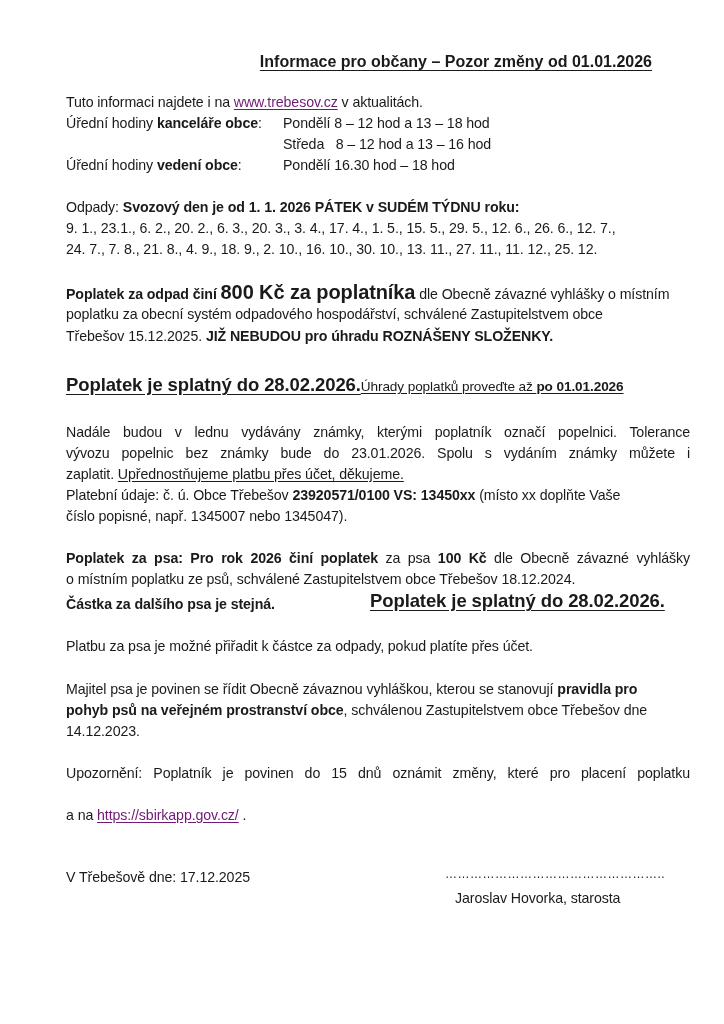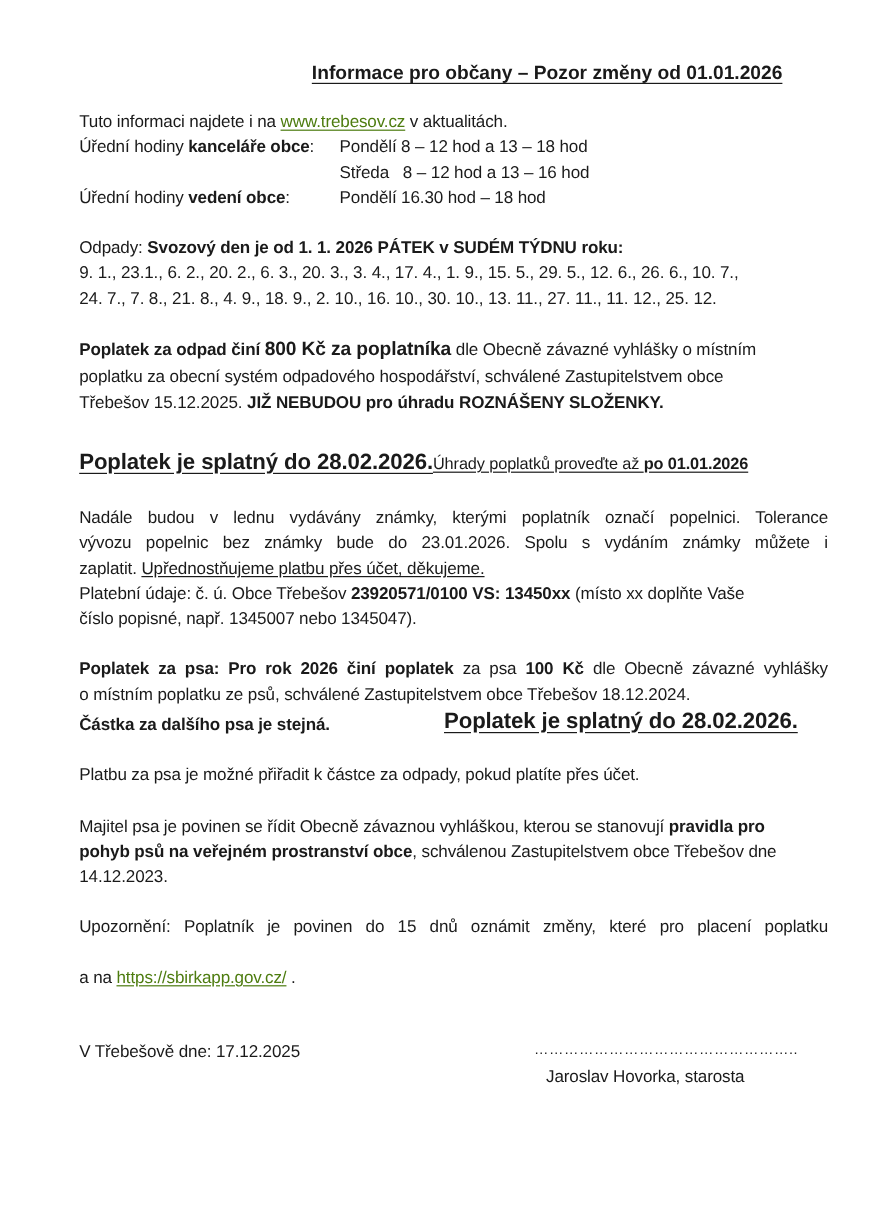--- a/index.html
+++ b/index.html
@@ -9,21 +9,21 @@
       color: #1a1a1a;
     }
     .page { position: absolute; left: 0; top: 0; width: 724px; height: 1024px; }
     .line {
       position: absolute; left: 66px; white-space: nowrap;
       font-size: 14.2px; line-height: 20px; letter-spacing: -0.1px;
     }
     .just { width: 624px; text-align: justify; text-align-last: justify; white-space: normal; }
     b { font-weight: bold; }
     .u { text-decoration: underline; text-underline-offset: 2px; text-align: right; }
-    a.link { color: #4d7c0f; text-decoration: underline; text-underline-offset: 2px; }
+    a.link { color: #701a75; text-decoration: underline; text-underline-offset: 2px; }
     .title {
       position: absolute; top: 53px; left: 0; width: 624px; text-align: right;
       font-size: 16px; font-weight: bold; text-decoration: underline; text-underline-offset: 3px; margin-left: 28px;
     }
     .big { font-size: 18.5px; font-weight: bold; text-decoration: underline; text-underline-offset: 3px; margin-top: 10px; }
     .narrow { font-size: 13.6px; }
     .dots { letter-spacing: 0.5px; }
   </style>
 </head>
 <body>
@@ -42,25 +42,25 @@
   <div class="line" style="top:113px; left:283px">Pondělí 8 – 12 hod a 13 – 18 hod</div>
   <div class="line" style="top:134px; left:283px; white-space:pre">Středa   8 – 12 hod a 13 – 16 hod</div>
   <div class="line" style="top:155px">
     <span>Úřední hodiny </span><b>vedení obce</b><span>:</span>
   </div>
   <div class="line" style="top:155px; left:283px">Pondělí 16.30 hod – 18 hod</div>
 
   <div class="line" style="top:197px">
     <span>Odpady: </span><b>Svozový den je od 1. 1. 2026 PÁTEK v SUDÉM TÝDNU roku:</b>
   </div>
-  <div class="line" style="top:218px">9. 1., 23.1., 6. 2., 20. 2., 6. 3., 20. 3., 3. 4., 17. 4., 1. 9., 15. 5., 29. 5., 12. 6., 26. 6., 10. 7.,</div>
+  <div class="line" style="top:218px">9. 1., 23.1., 6. 2., 20. 2., 6. 3., 20. 3., 3. 4., 17. 4., 1. 5., 15. 5., 29. 5., 12. 6., 26. 6., 12. 7.,</div>
   <div class="line" style="top:239px">24. 7., 7. 8., 21. 8., 4. 9., 18. 9., 2. 10., 16. 10., 30. 10., 13. 11., 27. 11., 11. 12., 25. 12.</div>
 
   <div class="line" style="top:282px">
-    <b>Poplatek za odpad činí </b><b style="font-size:16px">800 Kč za poplatníka</b><span> dle Obecně závazné vyhlášky o místním</span>
+    <b>Poplatek za odpad činí </b><b style="font-size:20px">800 Kč za poplatníka</b><span> dle Obecně závazné vyhlášky o místním</span>
   </div>
   <div class="line" style="top:304px">poplatku za obecní systém odpadového hospodářství, schválené Zastupitelstvem obce</div>
   <div class="line" style="top:326px">
     <span>Třebešov 15.12.2025. </span><b>JIŽ NEBUDOU pro úhradu ROZNÁŠENY SLOŽENKY.</b>
   </div>
 
   <div class="line" style="top:373px; line-height:24px">
     <span class="big">Poplatek je splatný do 28.02.2026.</span><span class="u narrow">Úhrady poplatků proveďte až </span><b class="u narrow">po 01.01.2026</b>
   </div>
 

